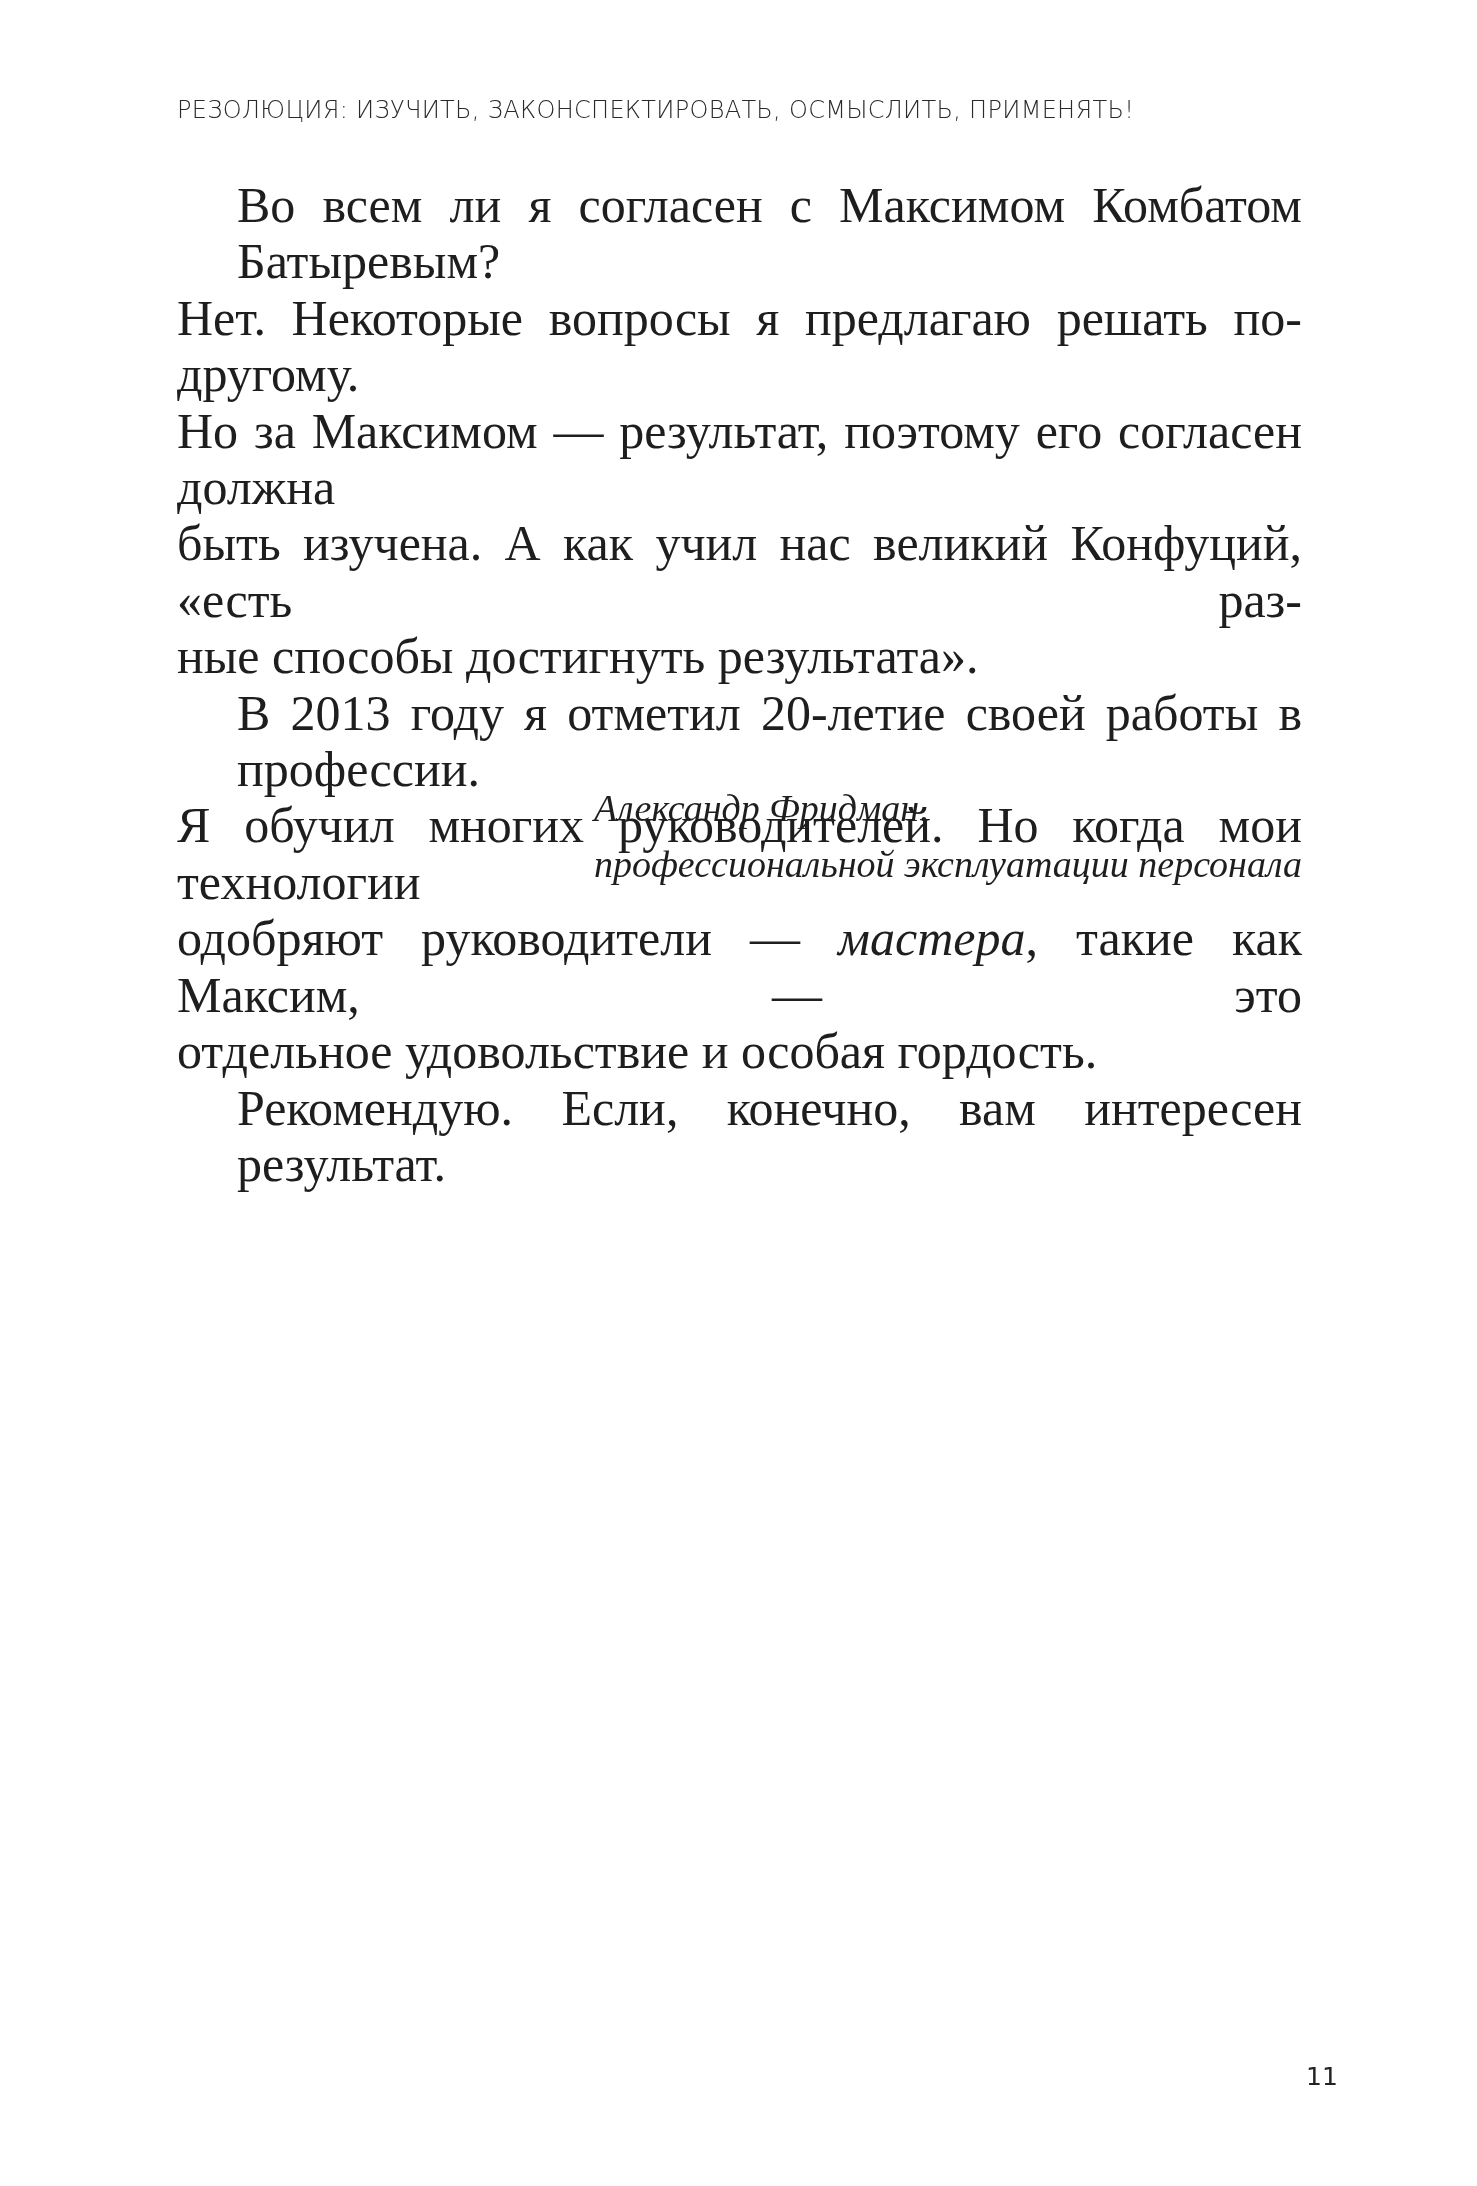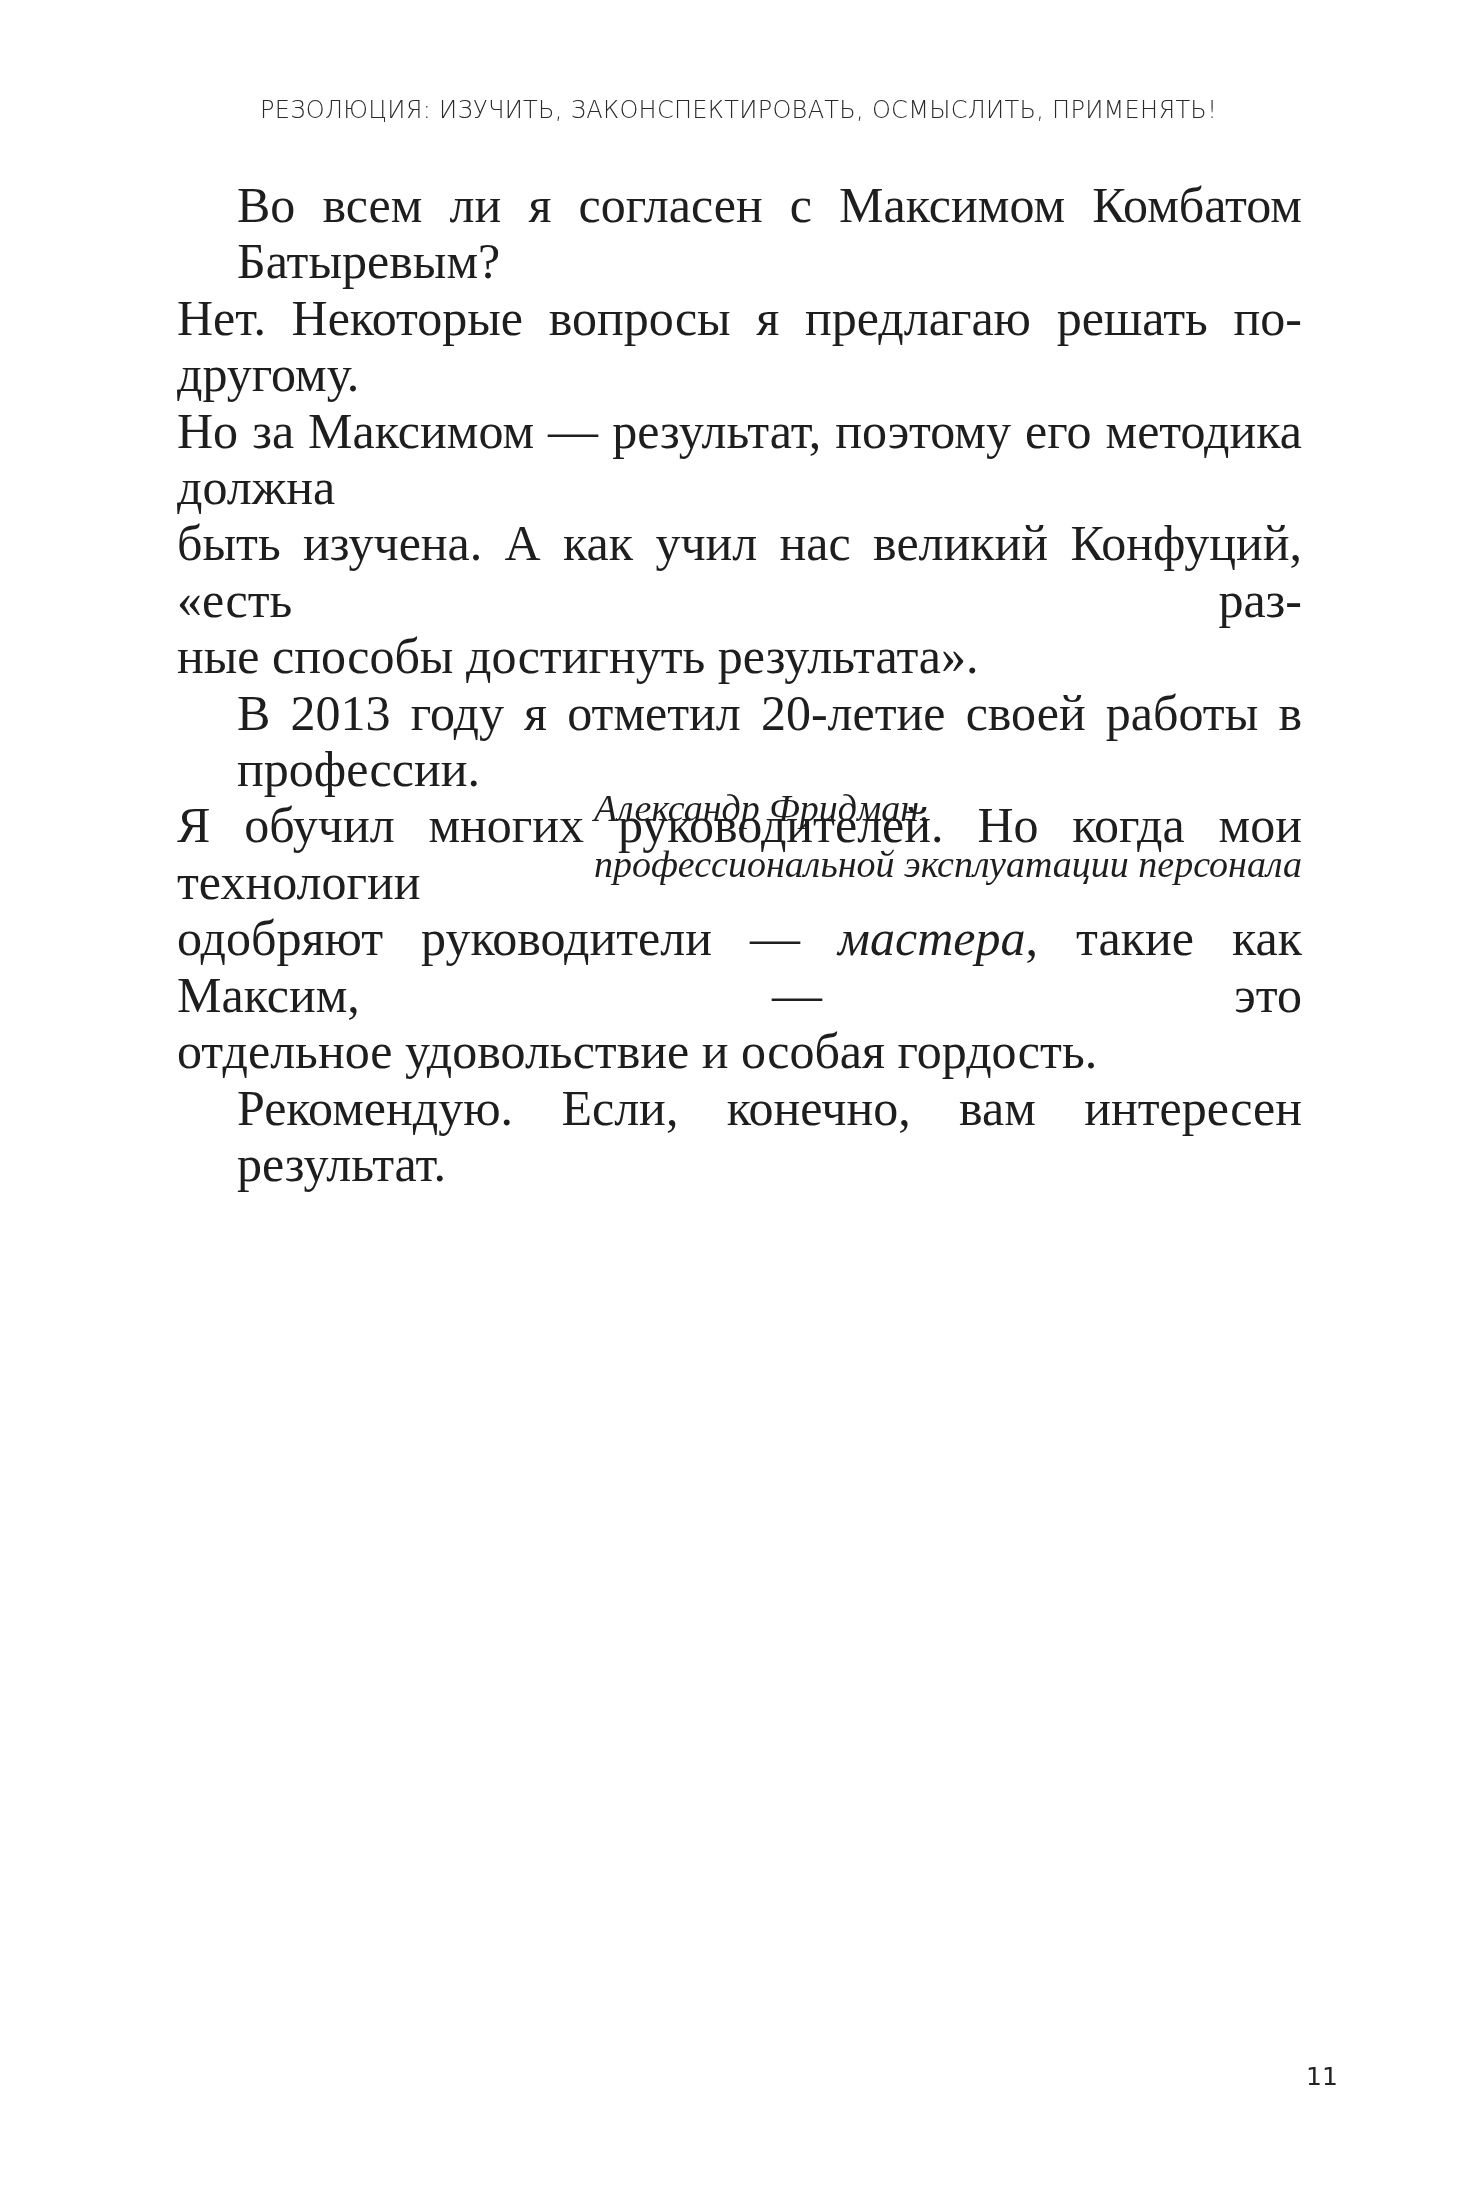--- a/index.html
+++ b/index.html
@@ -1,20 +1,20 @@
 <!DOCTYPE html>
 <html><head>
 <meta charset="utf-8">
 <style>
   html, body { margin:0; padding:0; background:#ffffff; }
   body { width:1477px; height:2186px; position:relative; overflow:hidden; color:#1f1f1f; }
   .header {
     position:absolute; left:177px; right:177px; top:96px;
     font-family:"DejaVu Sans", sans-serif; font-size:24px; letter-spacing:0.3px;
-    color:#2a2a2a; text-align:center; white-space:nowrap; font-weight:300;
+    color:#2a2a2a; text-align:left; white-space:nowrap; font-weight:300;
   }
   .body {
     position:absolute; left:177px; width:1125px; top:177px;
     font-family:"Liberation Serif", serif; font-size:50px; line-height:56.4px;
     text-align:justify; color:#1e1e1e;
   }
   .line { display:block; }
   .jl { text-align-last:justify; }
   .ll { text-align-last:left; }
   .sig {
@@ -29,21 +29,21 @@
 </style>
 </head>
 <body>
 
 <div class="header">РЕЗОЛЮЦИЯ: ИЗУЧИТЬ, ЗАКОНСПЕКТИРОВАТЬ, ОСМЫСЛИТЬ, ПРИМЕНЯТЬ!</div>
 
 <div class="body">
   <div>
     <span class="line jl" style="padding-left:60px">Во всем ли я согласен с Максимом Комбатом Батыревым?</span>
     <span class="line jl">Нет. Некоторые вопросы я предлагаю решать по-другому.</span>
-    <span class="line jl">Но за Максимом — результат, поэтому его методика должна</span>
+    <span class="line jl">Но за Максимом — результат, поэтому его согласен должна</span>
     <span class="line jl">быть изучена. А как учил нас великий Конфуций, «есть раз-</span>
     <span class="line ll">ные способы достигнуть результата».</span>
   </div>
   <div>
     <span class="line jl" style="padding-left:60px">В 2013 году я отметил 20-летие своей работы в профессии.</span>
     <span class="line jl">Я обучил многих руководителей. Но когда мои технологии</span>
     <span class="line jl"><span>одобряют руководители — </span><em>мастера</em><span>, такие как Максим, — это</span></span>
     <span class="line ll">отдельное удовольствие и особая гордость.</span>
   </div>
   <div>

